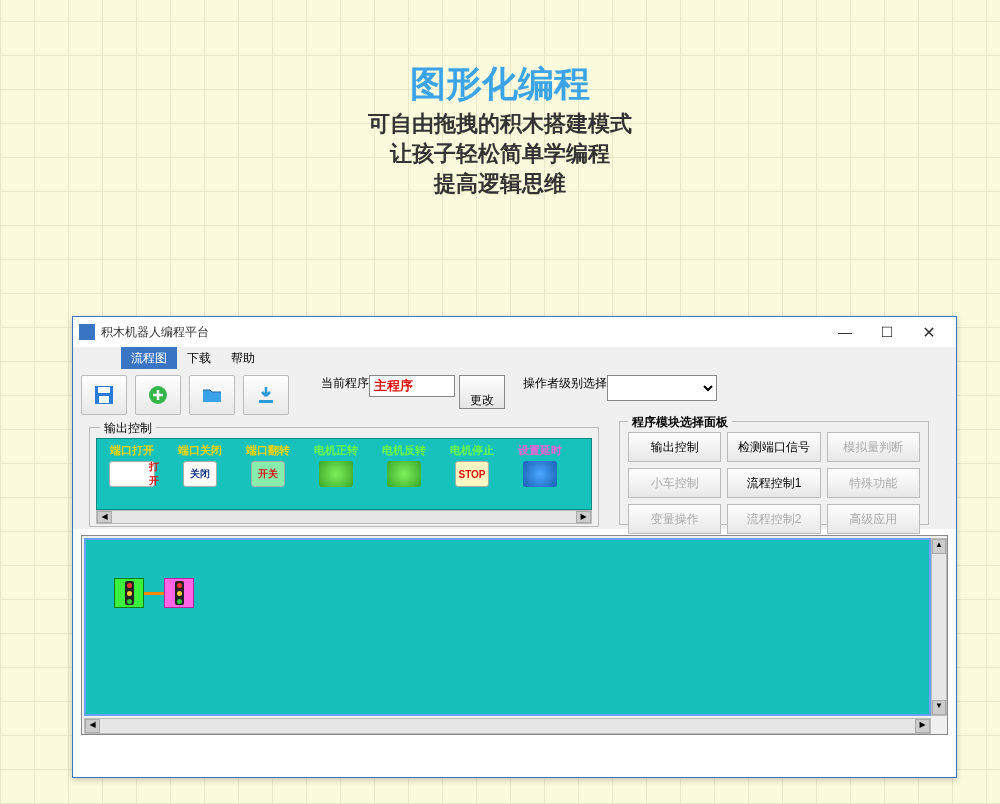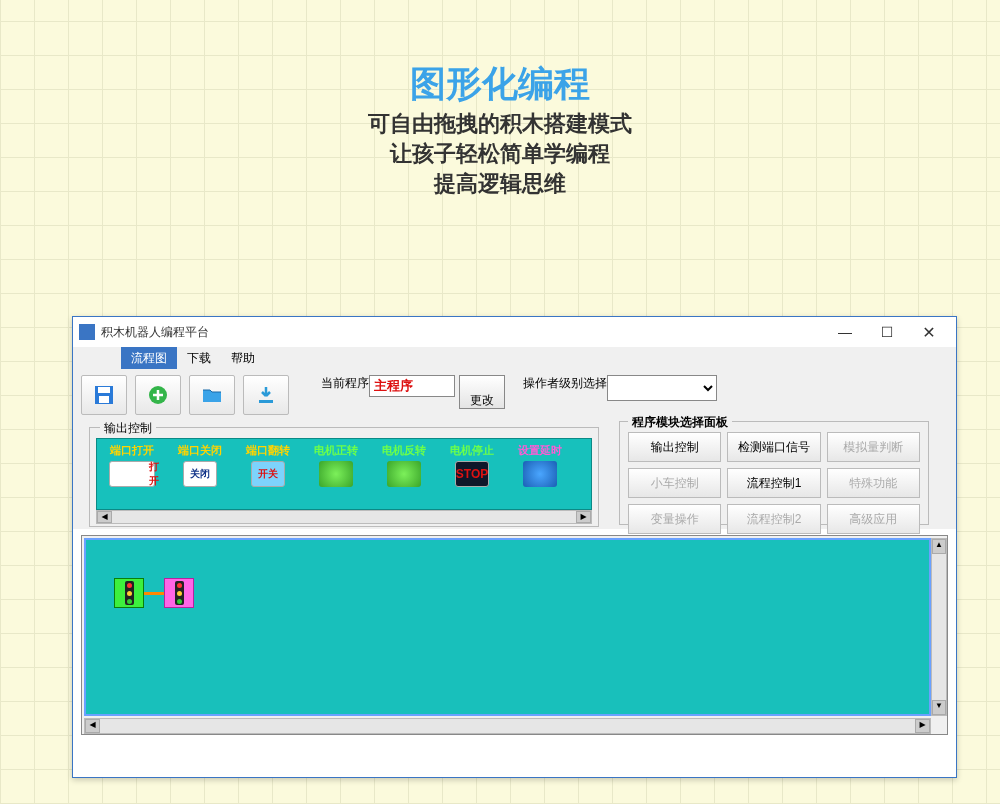--- a/index.html
+++ b/index.html
@@ -134,23 +134,23 @@
 .block-label.yellow { color:#ffd400; }
 .block-label.green { color:#6cff4a; }
 .block-label.magenta { color:#ff5bd6; }
 .block-icon {
   width: 34px; height: 26px; border-radius:3px;
   display:flex; align-items:center; justify-content:center;
   font-size: 10px; font-weight:bold;
 }
 .i1 { background:#fff; color:#d11; border:1px solid #aaa;padding-left:44px;}
 .i2 { background:#fff; color:#138; border:1px solid #aaa;}
-.i3 { background:#7dd3fc; color:#d11; border:1px solid #aaa;}
+.i3 { background:#86efac; color:#d11; border:1px solid #aaa;}
 .i4,.i5 { background: radial-gradient(circle,#7cf05a,#3aa52a); }
-.i6 { background:#0f172a; color:#d11; font-size:12px; border:1px solid #aaa;}
+.i6 { background:#fef9c3; color:#d11; font-size:10px; border:1px solid #aaa;}
 .i7 { background: radial-gradient(circle,#4aa6ff,#1a5fb4); }
 
 .hscroll {
   position:absolute; left:6px; right:6px; bottom:2px; height:14px;
   background:#e6e6e6; border:1px solid #bbb;
   display:flex; justify-content:space-between;
 }
 .hscroll .t { width:15px; background:#ccc; border:1px solid #aaa; font-size:8px; text-align:center; }
 
 .panels-row {

